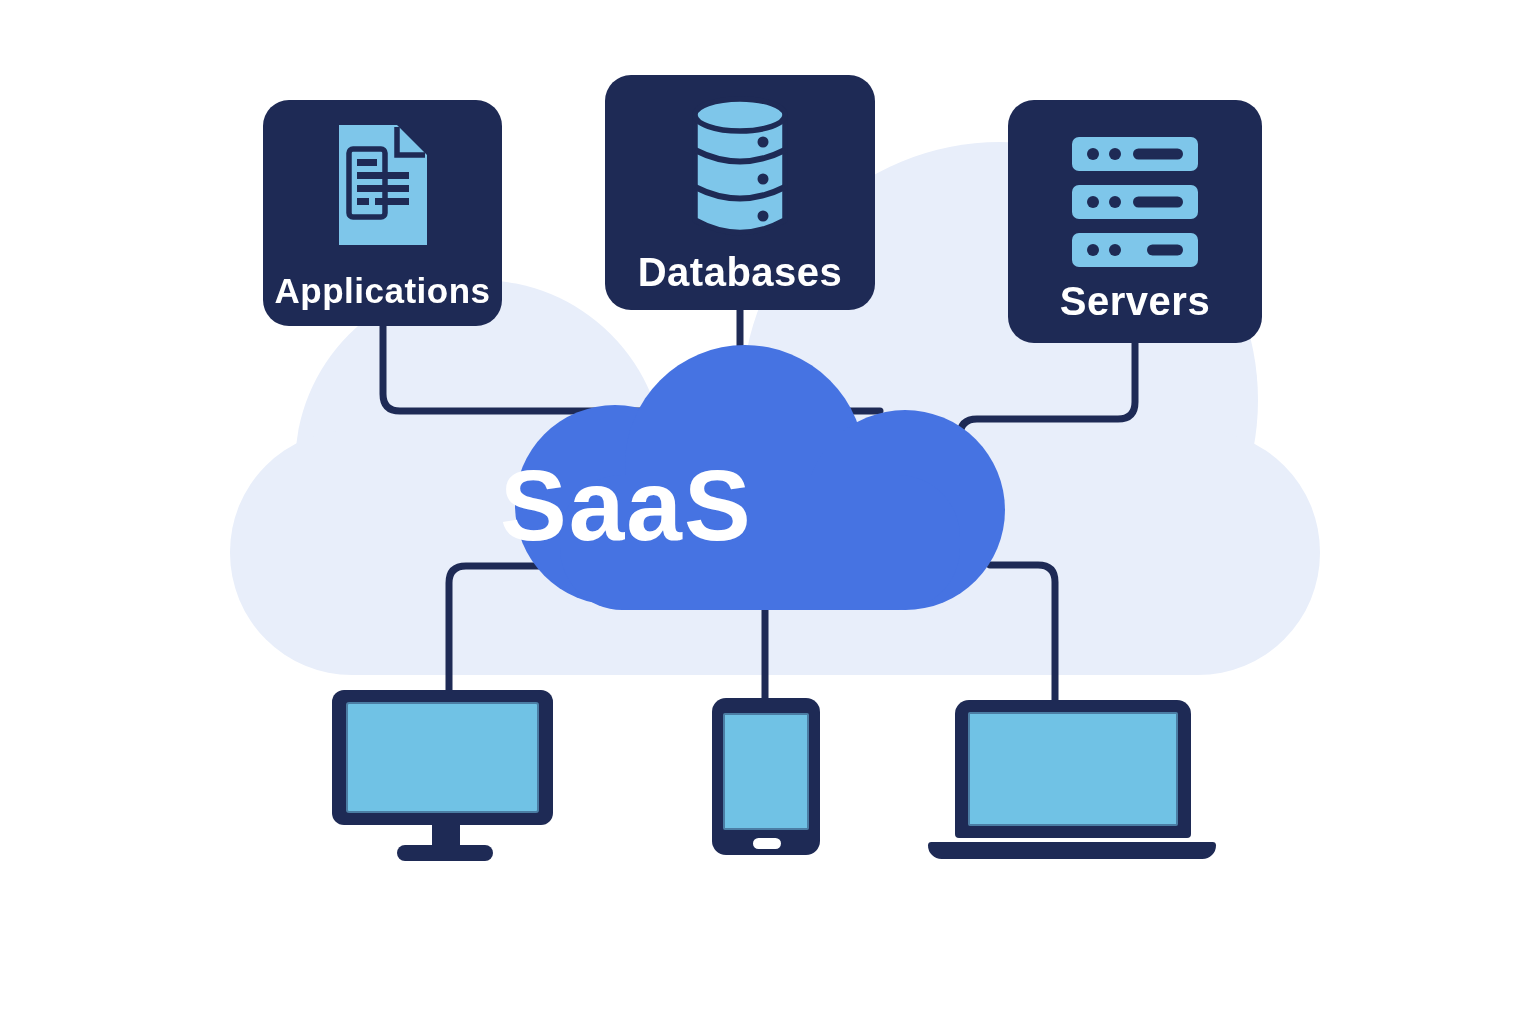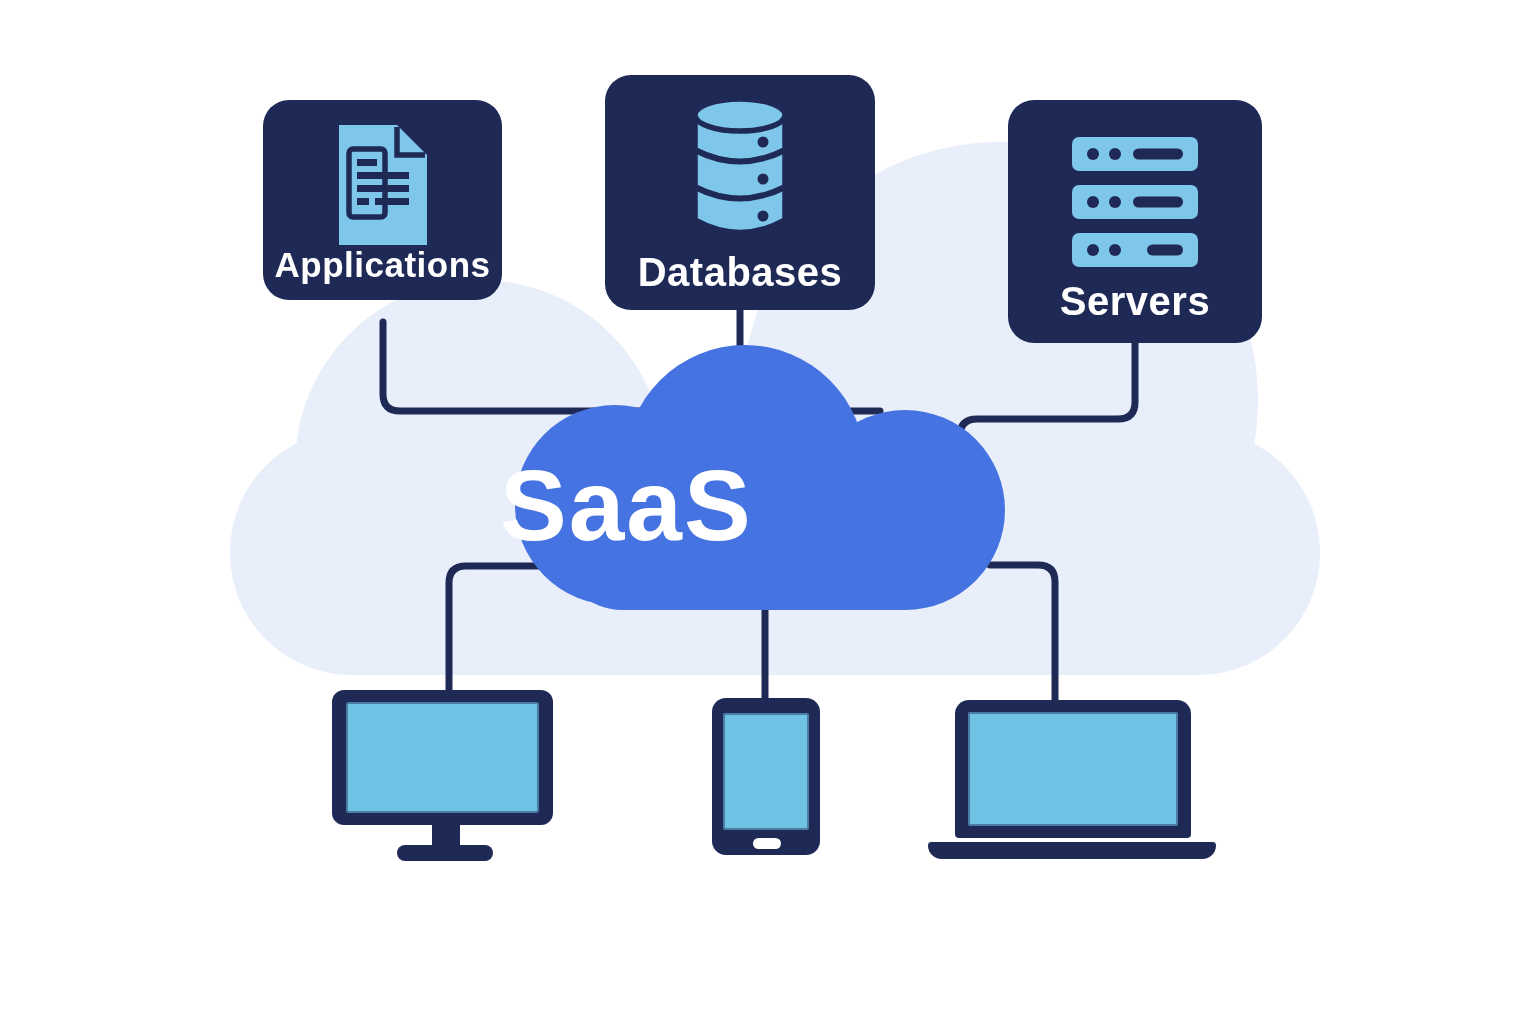--- a/index.html
+++ b/index.html
@@ -14,21 +14,21 @@
   .pale-left{left:295px;top:280px;width:370px;height:370px;border-radius:50%;}
   .pale-right{left:742px;top:142px;width:516px;height:516px;border-radius:50%;}
   
   .connectors{position:absolute;left:0;top:0;}
   .connectors path{fill:none;stroke:var(--navy,#1E2A55);stroke-width:7px;stroke-linecap:round;}
   
   .node-box{
     position:absolute;background:var(--navy,#1E2A55);border-radius:26px;
     display:flex;flex-direction:column;align-items:center;justify-content:flex-end;
   }
-  .box-applications{left:263px;top:100px;width:239px;height:200px;}
+  .box-applications{left:263px;top:100px;width:239px;height:226px;}
   .box-databases{left:605px;top:75px;width:270px;height:235px;}
   .box-servers{left:1008px;top:100px;width:254px;height:243px;}
   .node-icon{position:absolute;left:50%;transform:translateX(-50%);}
   .box-applications .node-icon{top:24px;}
   .box-databases .node-icon{top:20px;}
   .box-servers .node-icon{top:34px;}
   .node-label{
     color:var(--label-text,#ffffff);font-weight:bold;line-height:1;
     margin-bottom:20px;letter-spacing:.5px;white-space:nowrap;
   }

